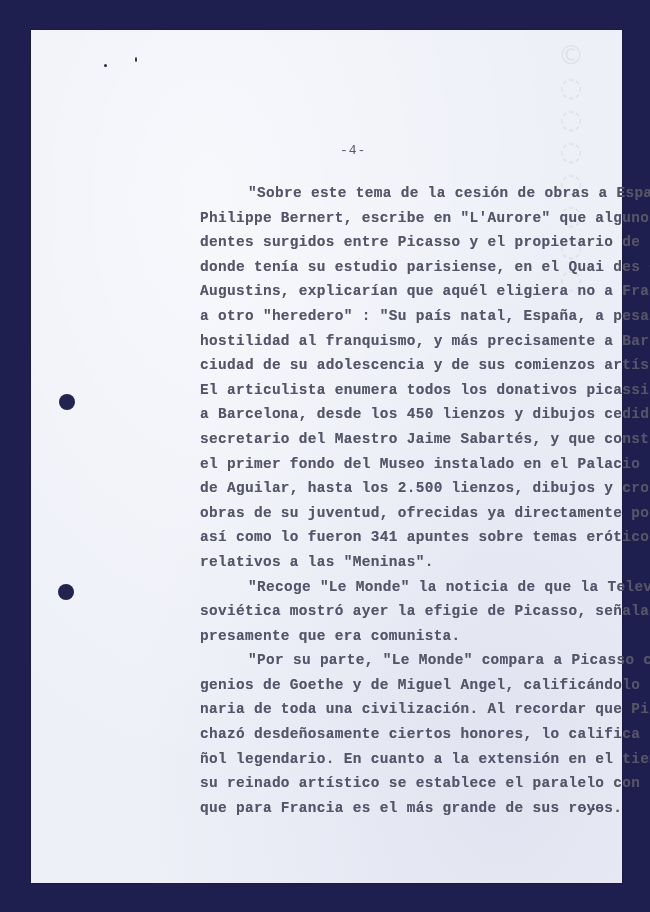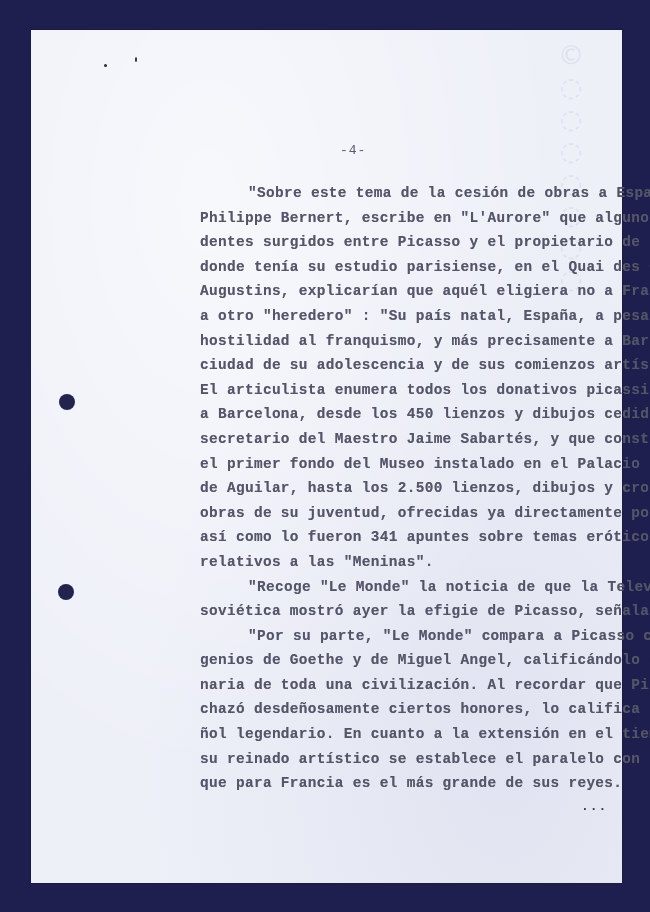--- a/index.html
+++ b/index.html
@@ -74,20 +74,21 @@
     <div class="line">El articulista enumera todos los donativos picassianos hechos</div>
     <div class="line">a Barcelona, desde los 450 lienzos y dibujos cedidos por el</div>
     <div class="line">secretario del Maestro Jaime Sabartés, y que constituyeron</div>
     <div class="line">el primer fondo del Museo instalado en el Palacio Berenguer</div>
     <div class="line">de Aguilar, hasta los 2.500 lienzos, dibujos y croquis,</div>
     <div class="line">obras de su juventud, ofrecidas ya directamente por Picasso,</div>
     <div class="line">así como lo fueron 341 apuntes sobre temas eróticos y 58</div>
     <div class="line">relativos a las "Meninas".</div>
     <div class="line indent">"Recoge "Le Monde" la noticia de que la Televisión</div>
     <div class="line">soviética mostró ayer la efigie de Picasso, señalando ex-</div>
+    <div class="line">presamente que era comunista.</div>
     <div class="line indent">"Por su parte, "Le Monde" compara a Picasso con los</div>
     <div class="line">genios de Goethe y de Miguel Angel, calificándolo de lumi-</div>
     <div class="line">naria de toda una civilización. Al recordar que Picasso re-</div>
     <div class="line">chazó desdeñosamente ciertos honores, lo califica de espa-</div>
     <div class="line">ñol legendario. En cuanto a la extensión en el tiempo de</div>
     <div class="line">su reinado artístico se establece el paralelo con Luis XIV,</div>
     <div class="line">que para Francia es el más grande de sus reyes.</div>
   </div>
 
 <div class="continuation">...</div>

